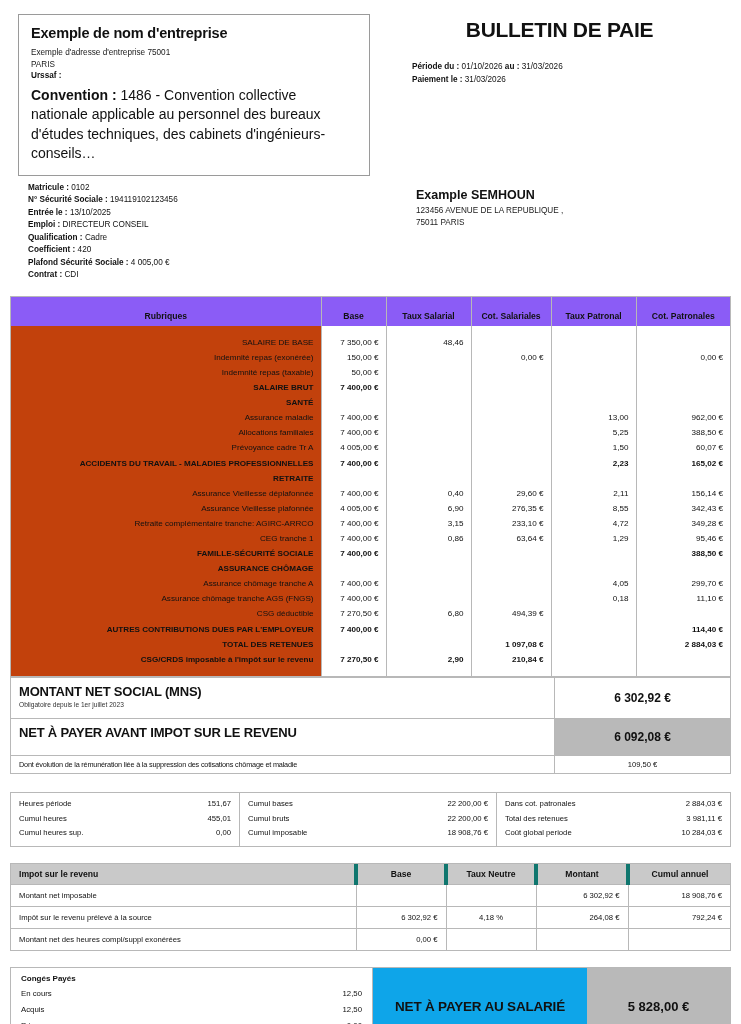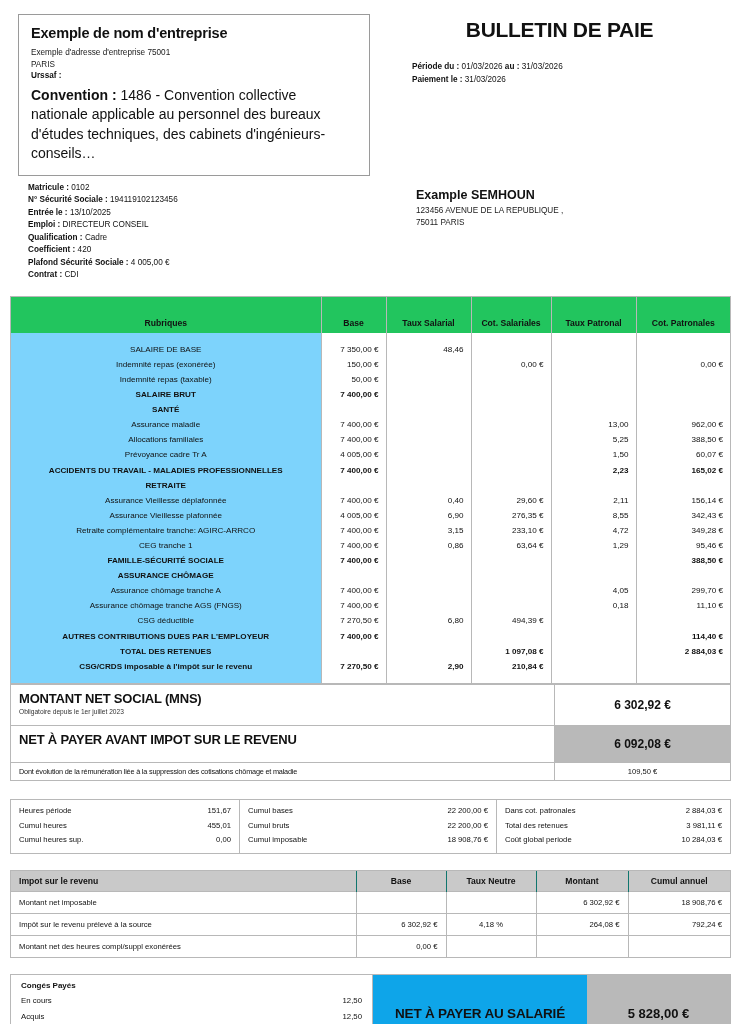--- a/index.html
+++ b/index.html
@@ -25,27 +25,27 @@
   
   .emp{display:flex;padding:6px 18px 0 18px;}
   .emp-left{width:352px;padding-left:10px;font-size:8.2px;line-height:1.52;}
   .emp-right{flex:1;padding-left:36px;padding-top:6px;}
   .emp-name{font-size:12.5px;font-weight:bold;margin-bottom:3px;}
   .emp-addr{font-size:8.2px;line-height:1.42;color:#1a1a1a;}
 
   
   .tbl-wrap{margin:14px 10px 0 10px;border:1px solid #b8b8b8;}
   table.main{width:100%;border-collapse:collapse;table-layout:fixed;}
-  table.main th{background:#22c55e;font-size:8.6px;font-weight:bold;text-align:center;
-    padding:21px 6px 5px 6px;border-right:1px solid #b8b8b8;color:#111;}
+  table.main th{background:#8b5cf6;font-size:8.6px;font-weight:bold;text-align:center;
+    padding:14px 6px 5px 6px;border-right:1px solid #b8b8b8;color:#111;}
   table.main th:last-child{border-right:none;}
   table.main td{font-size:8.1px;padding:3.05px 7px;border-right:1px solid #b8b8b8;
     vertical-align:middle;background:#fff;}
   table.main td:last-child{border-right:none;}
-  table.main td.lbl{text-align:center;background:#7dd3fc;border-right:1px solid #b8b8b8;}
+  table.main td.lbl{text-align:right;background:#c2410c;border-right:1px solid #b8b8b8;}
   table.main td.num{text-align:right;}
   tr.bold td{font-weight:bold;}
   tr.spacer td{height:9px;padding:0;}
 
   
   .bands{margin:0 10px;border-left:1px solid #b8b8b8;border-right:1px solid #b8b8b8;border-bottom:1px solid #b8b8b8;}
   .band{display:flex;align-items:stretch;border-top:1px solid #b8b8b8;}
   .band .bl{flex:1;padding:6px 8px 6px 8px;}
   .band .br{width:175px;border-left:1px solid #b8b8b8;display:flex;align-items:center;justify-content:center;}
   .band-t{font-size:13px;font-weight:bold;letter-spacing:-.2px;}
@@ -66,21 +66,21 @@
   .cum-blk .vals{padding:4px 8px 5px 0;text-align:right;}
   .cum-blk div.cell{font-size:7.7px;line-height:1.92;white-space:nowrap;}
   .cb1{width:228px;} .cb1 .names{width:138px;} .cb1 .vals{flex:1;}
   .cb2{width:256px;} .cb2 .names{width:140px;} .cb2 .vals{flex:1;}
   .cb3{flex:1;} .cb3 .names{width:130px;} .cb3 .vals{flex:1;}
 
   
   .impot{margin:16px 10px 0 10px;border:1px solid #b8b8b8;}
   table.imp{width:100%;border-collapse:collapse;table-layout:fixed;}
   table.imp th{background:#c9c9c9;font-size:8.6px;font-weight:bold;padding:5px 8px;
-    border-right:1px solid #0f766e;}
+    border-right:4px solid #0f766e;}
   table.imp th.h1{text-align:left;}
   table.imp th:last-child{border-right:none;}
   table.imp td{font-size:7.7px;padding:6px 8px;border-top:1px solid #b8b8b8;
     border-right:1px solid #b8b8b8;}
   table.imp td:last-child{border-right:none;}
   table.imp td.num{text-align:right;}
   table.imp td.ctr{text-align:center;}
 
   
   .bottom{margin:16px 10px 0 10px;display:flex;height:78px;}
@@ -108,21 +108,21 @@
         <div class="company-name">Exemple de nom d'entreprise</div>
         <div class="company-line">Exemple d'adresse d'entreprise 75001</div>
         <div class="company-line">PARIS</div>
         <div class="kv"><b>Urssaf :</b> <span></span></div>
         <div class="conv"><b>Convention :</b> <span>1486 - Convention collective nationale applicable au personnel des bureaux d'études techniques, des cabinets d'ingénieurs-conseils…</span></div>
       </div>
     </div>
     <div class="hdr-right">
       <div class="doc-title">BULLETIN DE PAIE</div>
       <div class="period">
-        <div><b>Période du :</b> <span>01/03/2026</span> <b>au :</b> <span>31/03/2026</span></div>
+        <div><b>Période du :</b> <span>01/10/2026</span> <b>au :</b> <span>31/03/2026</span></div>
         <div><b>Paiement le :</b> <span>31/03/2026</span></div>
       </div>
     </div>
   </div>
 
   <div class="emp">
     <div class="emp-left">
       <div><b>Matricule :</b> <span>0102</span></div>
       <div><b>N° Sécurité Sociale :</b> <span>194119102123456</span></div>
       <div><b>Entrée le :</b> <span>13/10/2025</span></div>

